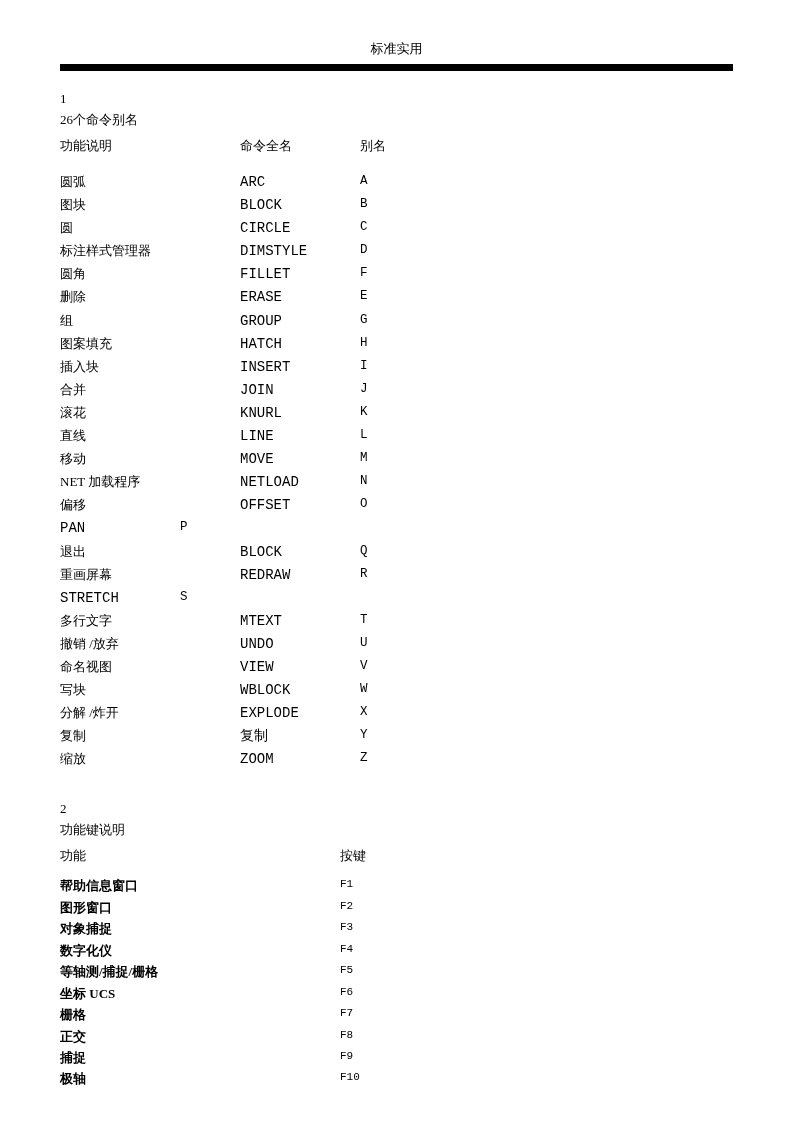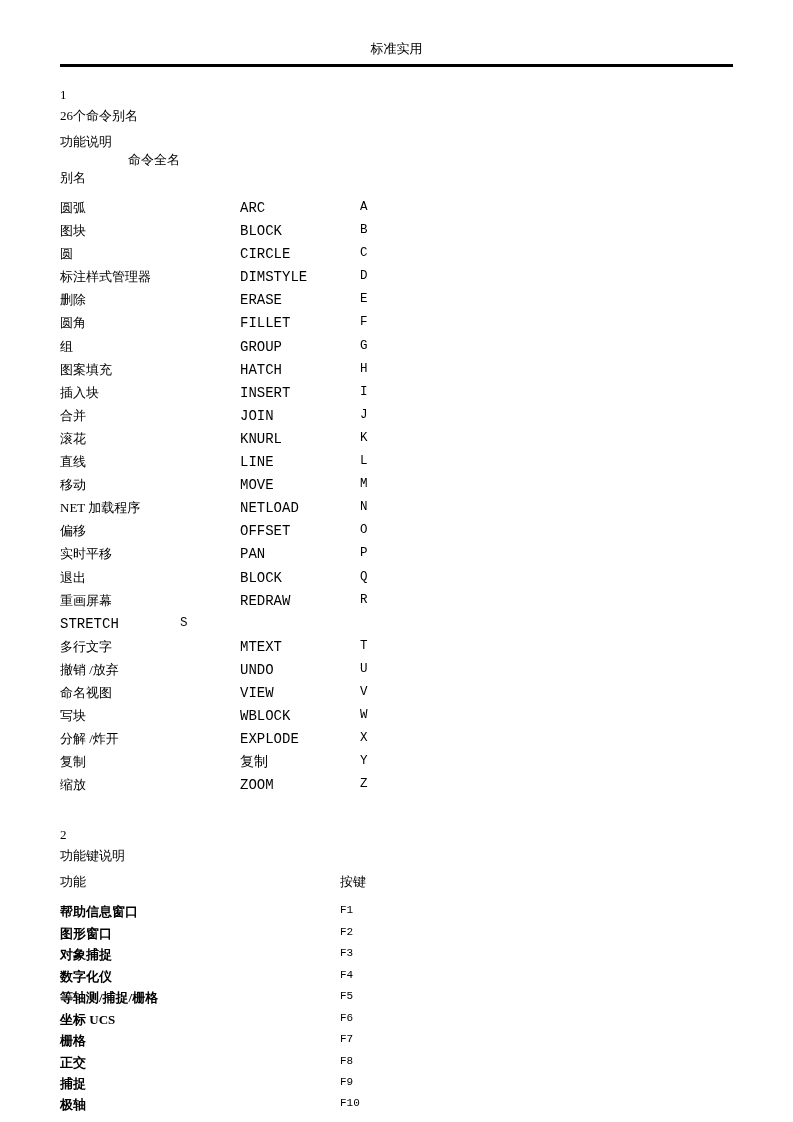--- a/index.html
+++ b/index.html
@@ -17,46 +17,44 @@
       position: relative;
     }
     .page {
       width: 793px;
       min-height: 1122px;
       padding: 40px 60px 40px 60px;
       position: relative;
     }
     .header {
       text-align: center;
-      border-bottom: 3px solid #000000;
+      border-bottom: 7px solid #000000;
       padding-bottom: 6px;
       margin-bottom: 20px;
     }
     .header-title {
       font-size: 13px;
     }
     .section-num {
       font-size: 13px;
       margin-bottom: 4px;
     }
     .section-subtitle {
       font-size: 13px;
       margin-bottom: 8px;
     }
     .table-header {
       display: flex;
-      margin-bottom: 10px;
-      flex-direction: column;
+      margin-bottom: 16px;
     }
     .table-header .col-cn {
       width: 180px;
     }
     .table-header .col-cmd {
       width: 120px;
-      text-align: right;
     }
     .table-header .col-key {
       width: 60px;
     }
     .cmd-table {
       margin-bottom: 20px;
     }
     .cmd-row {
       display: flex;
       line-height: 1.65;
@@ -141,30 +139,30 @@
     <span class="col-cn">圆</span>
     <span class="col-cmd">CIRCLE</span>
     <span class="col-key">C</span>
   </div>
         <div class="cmd-row">
     <span class="col-cn">标注样式管理器</span>
     <span class="col-cmd">DIMSTYLE</span>
     <span class="col-key">D</span>
   </div>
         <div class="cmd-row">
+    <span class="col-cn">圆角</span>
+    <span class="col-cmd">FILLET</span>
+    <span class="col-key">F</span>
+  </div>
+        <div class="cmd-row">
     <span class="col-cn">删除</span>
     <span class="col-cmd">ERASE</span>
     <span class="col-key">E</span>
   </div>
         <div class="cmd-row">
-    <span class="col-cn">圆角</span>
-    <span class="col-cmd">FILLET</span>
-    <span class="col-key">F</span>
-  </div>
-        <div class="cmd-row">
     <span class="col-cn">组</span>
     <span class="col-cmd">GROUP</span>
     <span class="col-key">G</span>
   </div>
         <div class="cmd-row">
     <span class="col-cn">图案填充</span>
     <span class="col-cmd">HATCH</span>
     <span class="col-key">H</span>
   </div>
         <div class="cmd-row">
@@ -196,21 +194,20 @@
     <span class="col-cn">NET 加载程序</span>
     <span class="col-cmd">NETLOAD</span>
     <span class="col-key">N</span>
   </div>
         <div class="cmd-row">
     <span class="col-cn">偏移</span>
     <span class="col-cmd">OFFSET</span>
     <span class="col-key">O</span>
   </div>
         <div class="cmd-row">
-    <span class="col-cn">实时平移</span>
     <span class="col-cmd">PAN</span>
     <span class="col-key">P</span>
   </div>
         <div class="cmd-row">
     <span class="col-cn">退出</span>
     <span class="col-cmd">BLOCK</span>
     <span class="col-key">Q</span>
   </div>
         <div class="cmd-row">
     <span class="col-cn">重画屏幕</span>

